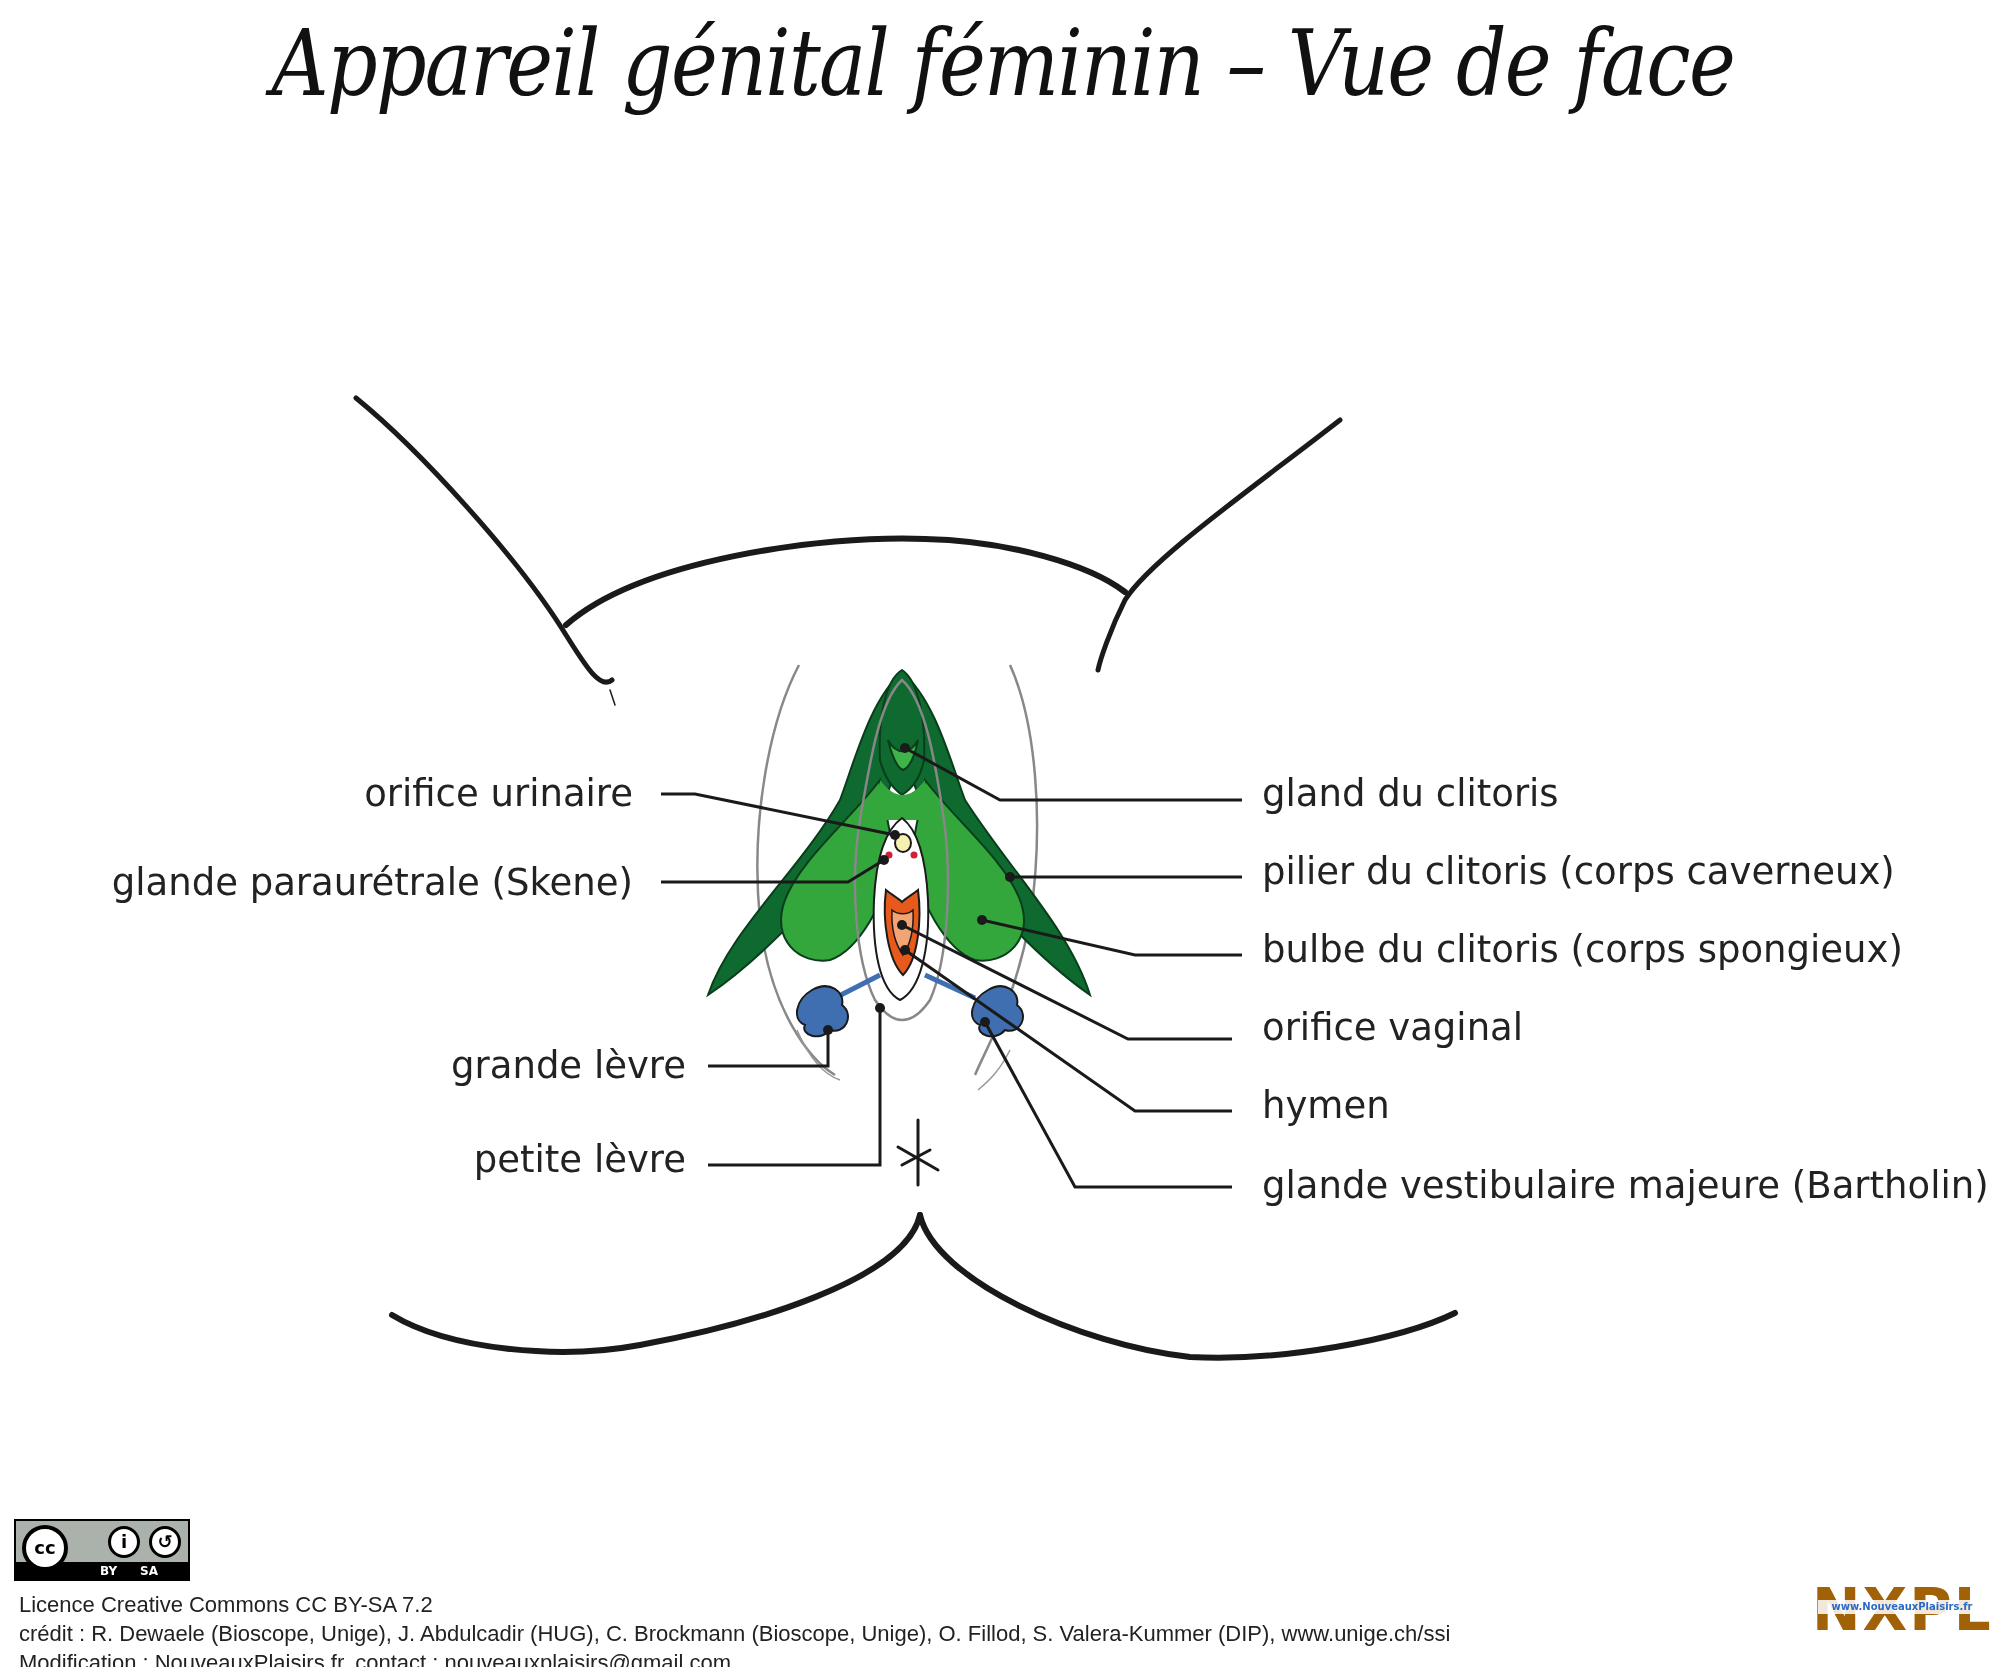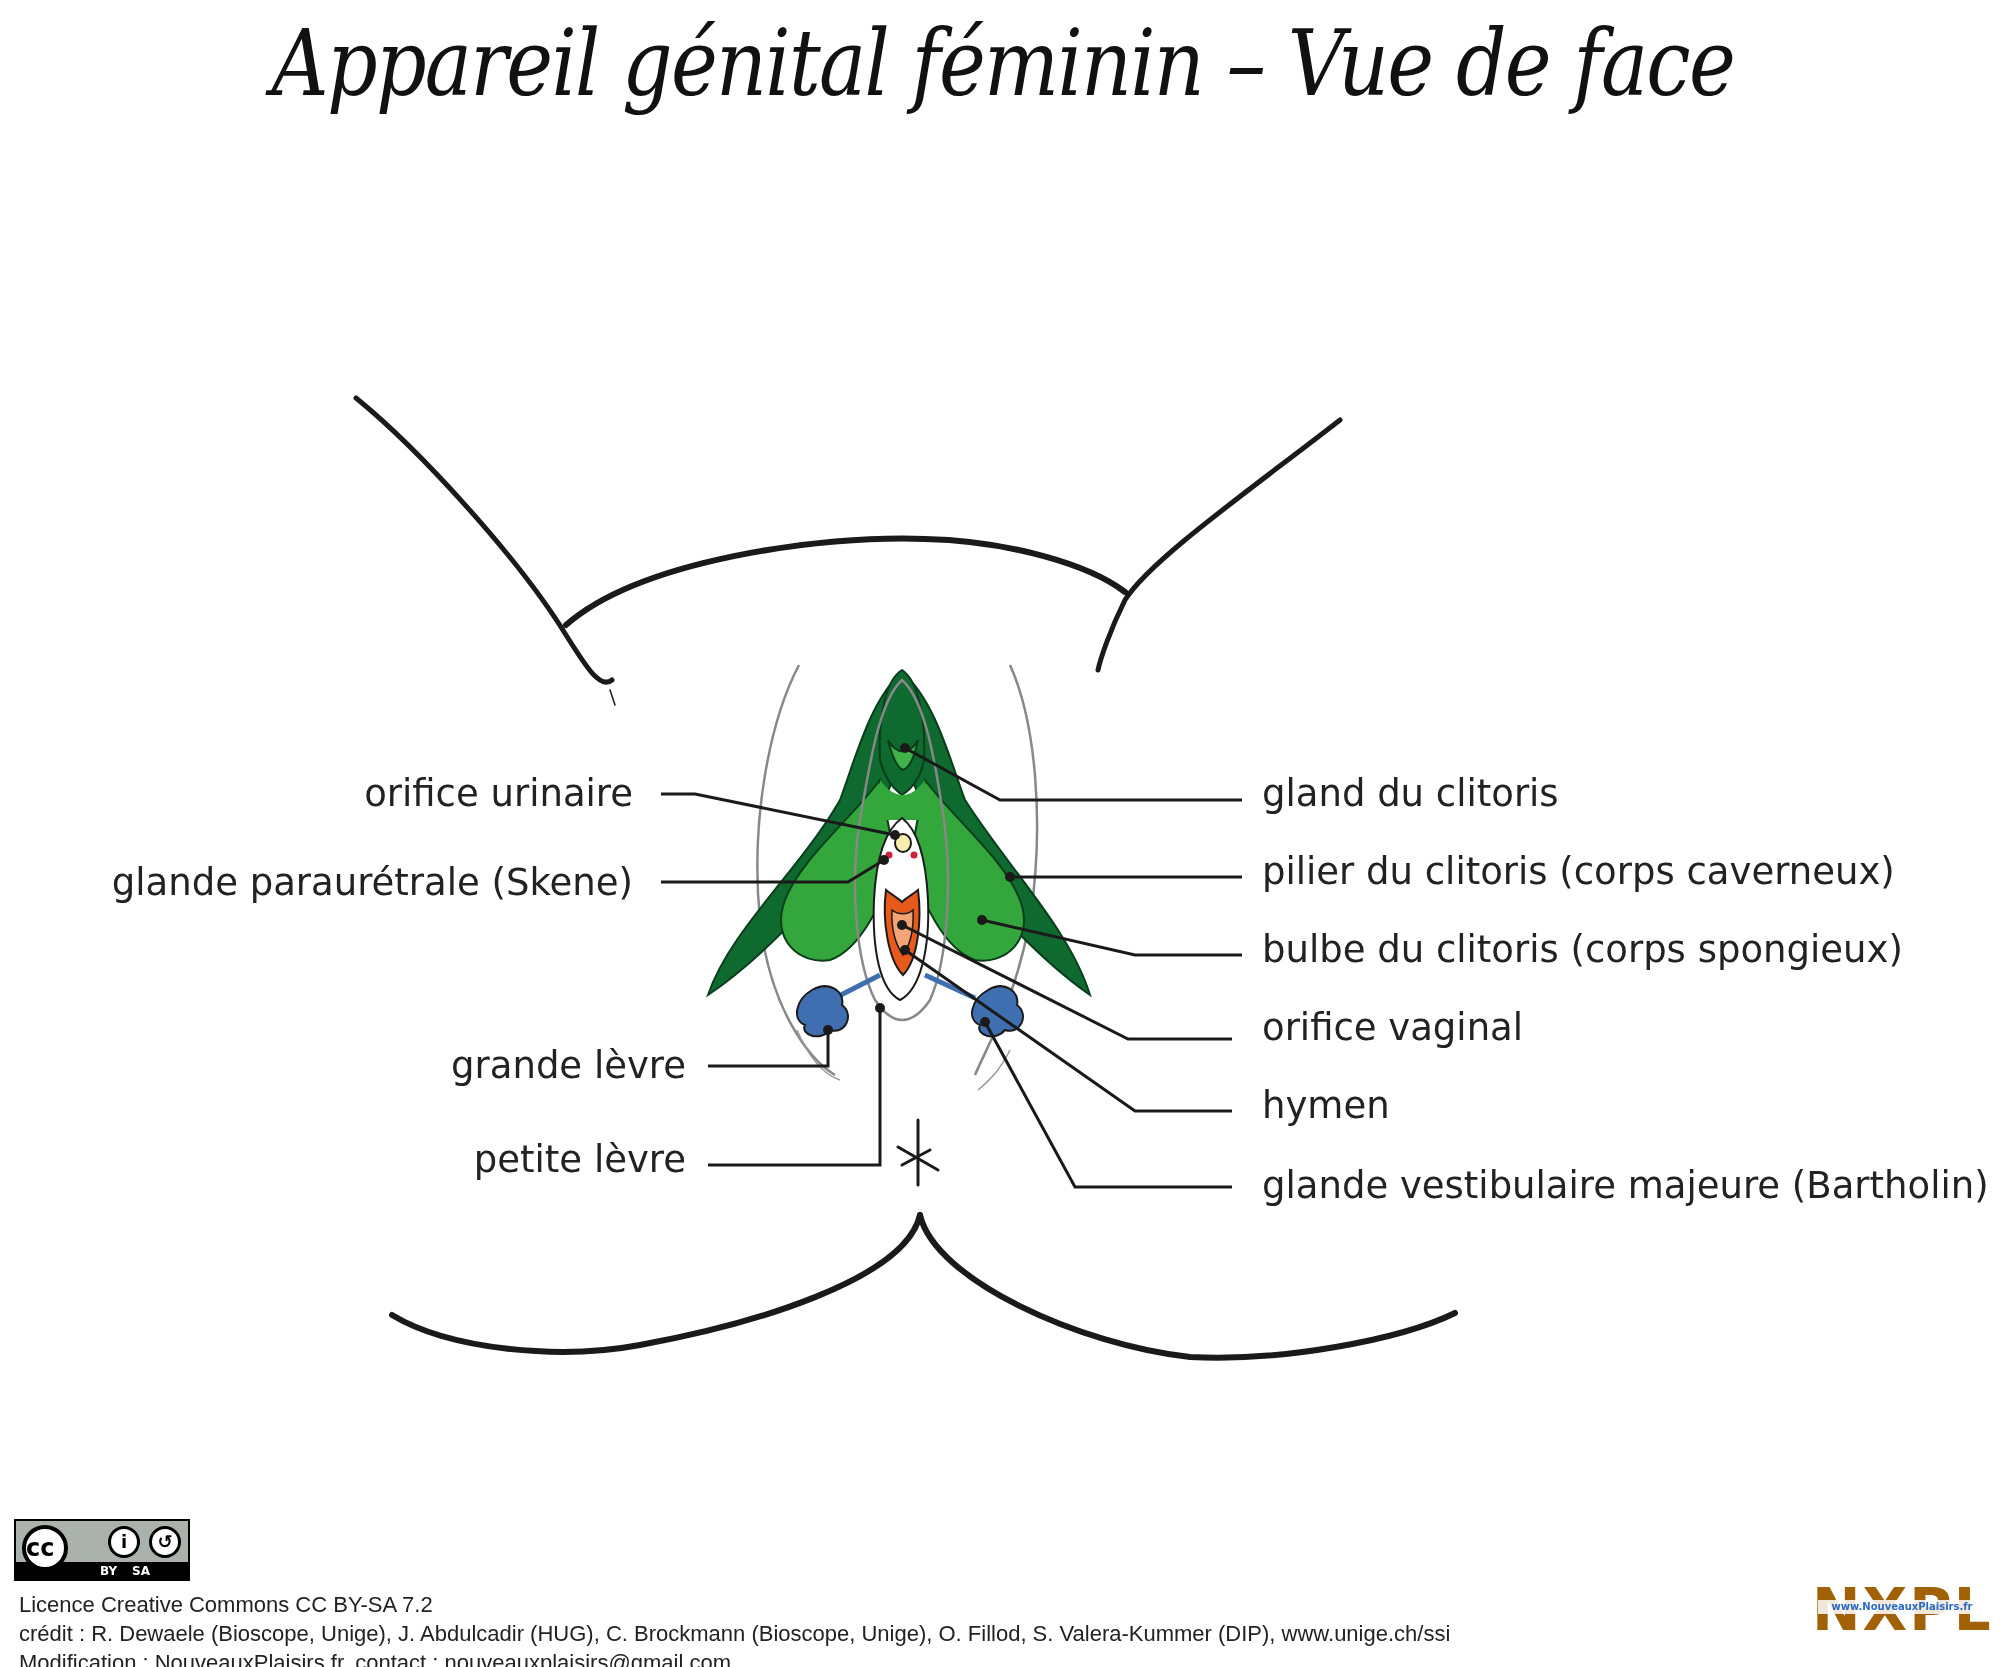--- a/index.html
+++ b/index.html
@@ -9,21 +9,21 @@
     font-family: "DejaVu Serif", serif; font-style: italic; font-size: 92px;
     color: #111; letter-spacing: -2px; transform: scaleX(0.86); transform-origin: 1020px 0;
   }
   svg.diagram { position: absolute; left: 0; top: 0; }
   .lbl { font-family: "DejaVu Sans", sans-serif; font-size: 37px; fill: #222; }
   .lbl-end { text-anchor: end; }
   .footer { position: absolute; left: 19px; top: 1590px; font-family: "Liberation Sans", sans-serif; font-size: 22px; color: #222; line-height: 29px; }
   .footer div { white-space: nowrap; }
   .cc-badge { position: absolute; left: 14px; top: 1519px; width: 176px; height: 62px; background: #aab2ab; border: 2px solid #000; box-sizing: border-box; overflow: hidden; }
   .cc-badge .band { position: absolute; left: 0; bottom: 0; width: 100%; height: 17px; background: #000; }
-  .cc-badge .cc { position: absolute; left: 6px; top: 4px; width: 46px; height: 46px; border-radius: 50%; background: #fff; border: 4px solid #000; box-sizing: border-box; font-weight: bold; font-size: 24px; line-height: 38px; text-align: left; color: #000; font-family: "DejaVu Sans", sans-serif; }
+  .cc-badge .cc { position: absolute; left: 6px; top: 4px; width: 46px; height: 46px; border-radius: 50%; background: #fff; border: 4px solid #000; box-sizing: border-box; font-weight: bold; font-size: 18px; line-height: 38px; text-align: center; color: #000; font-family: "DejaVu Sans", sans-serif; }
   .cc-badge .ic { position: absolute; top: 5px; width: 32px; height: 32px; border-radius: 50%; background: #fff; border: 3px solid #000; box-sizing: border-box; font-size: 18px; line-height: 26px; text-align: center; font-weight: bold; color: #000; font-family: "DejaVu Sans", sans-serif; }
   .cc-badge .by { left: 92px; }
   .cc-badge .sa { left: 133px; }
   .cc-badge .t { position: absolute; bottom: 1px; color: #fff; font-size: 12px; font-weight: bold; font-family: "DejaVu Sans", sans-serif; text-align: right; }
   .nxpl { position: absolute; left: 1812px; top: 1580px; width: 180px; height: 60px; }
   .nxpl .letters { position: absolute; left: 0; top: 0; font-family: "DejaVu Sans", sans-serif; font-weight: bold; font-size: 58px; letter-spacing: 2px; color: #a16207; line-height: 60px; }
   .nxpl .url { position: absolute; left: 6px; top: 20px; width: 168px; height: 14px; background: rgba(255,255,255,0.85); font-family: "DejaVu Sans", sans-serif; font-weight: bold; font-size: 10px; color: #2a6bc5; line-height: 14px; text-align: center; }
 </style>
 </head>
 <body>
@@ -131,21 +131,21 @@
   <text class="lbl" x="1262" y="1118">hymen</text>
   <text class="lbl" x="1262" y="1198">glande vestibulaire majeure (Bartholin)</text>
 </svg>
 
 <div class="cc-badge">
   <div class="band"></div>
   <div class="cc">cc</div>
   <div class="ic by">i</div>
   <div class="ic sa">↺</div>
   <span class="t" style="left:84px">BY</span>
-  <span class="t" style="left:116px">SA</span>
+  <span class="t" style="left:124px">SA</span>
 </div>
 
 <div class="footer">
   <div>Licence Creative Commons CC BY-SA 7.2</div>
   <div>crédit : R. Dewaele (Bioscope, Unige), J. Abdulcadir (HUG), C. Brockmann (Bioscope, Unige), O. Fillod, S. Valera-Kummer (DIP), www.unige.ch/ssi</div>
   <div>Modification : NouveauxPlaisirs.fr, contact : nouveauxplaisirs@gmail.com</div>
 </div>
 
 <div class="nxpl">
   <div class="letters">NXPL</div>

